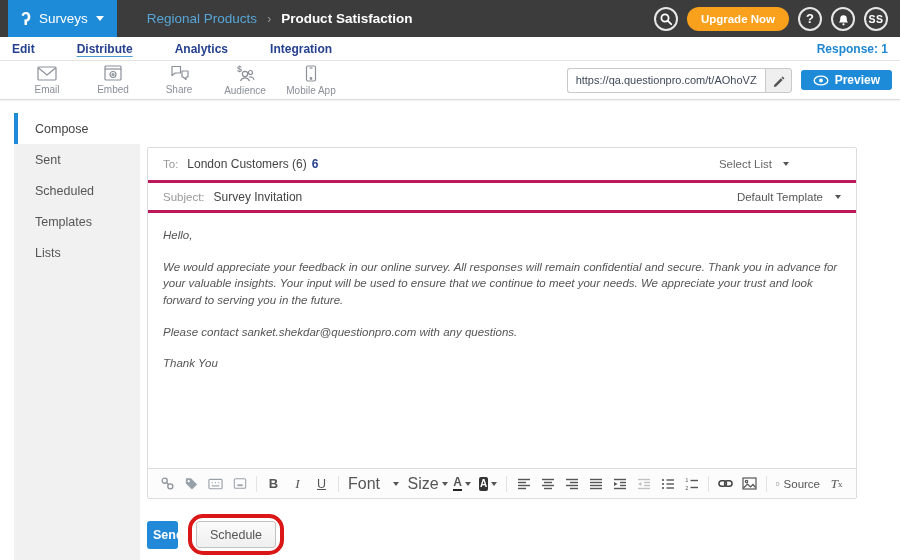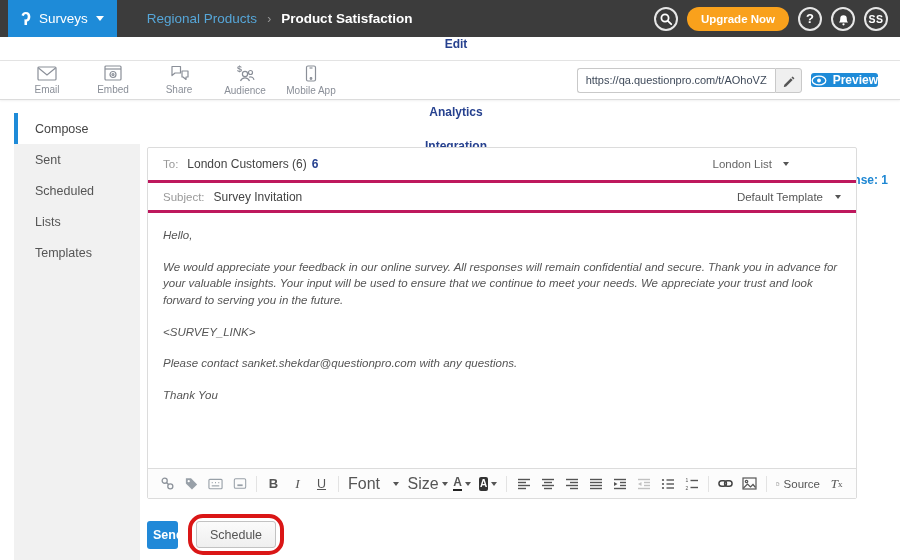--- a/index.html
+++ b/index.html
@@ -20,32 +20,32 @@
   .bc-parent { color:#56a6d8; cursor:pointer; text-decoration:none; }
   .bc-sep { color:#9a9a9a; font-size:12px; }
   .bc-current { color:#ffffff; font-weight:bold; }
   .header-right { margin-left:auto; display:flex; align-items:center; gap:9px; margin-right:12px; }
   .circle { width:24px; height:24px; border:2px solid #e6e6e6; border-radius:50%; display:flex; align-items:center; justify-content:center; color:#fff; cursor:pointer; flex:none; }
   .help-glyph { font-size:13px; font-weight:bold; }
   .avatar-txt { font-size:10.5px; font-weight:bold; letter-spacing:0.5px; }
   .upgrade { height:24px; border:none; border-radius:12px; background:#f9a11c; color:#fff; font-weight:bold; font-size:11.5px; padding:0 14px; cursor:pointer; font-family:inherit; }
 
   
-  .tabs { position:absolute; top:37px; left:0; right:0; height:24px; background:#fff; border-bottom:1px solid #e4e4e4; display:flex; align-items:center; padding-left:12px; gap:20px;flex-direction:column; }
+  .tabs { position:absolute; top:37px; left:0; right:0; height:24px; background:#fff; border-bottom:1px solid #e4e4e4; display:flex; align-items:center; padding-left:12px; gap:42px; }
   .tab { font-size:12px; font-weight:bold; color:#26418f; cursor:pointer; }
   .tab.active { text-decoration:underline; text-decoration-color:#4a9ad6; text-underline-offset:3px; }
   .response { margin-left:auto; margin-right:12px; font-size:12px; font-weight:bold; color:#1e87d3; }
 
   
   .channels { position:absolute; top:61px; left:0; right:0; height:39px; background:#fff; border-bottom:1px solid #dcdcdc; box-shadow:0 1px 2px rgba(0,0,0,.06); display:flex; align-items:center; padding-left:14px; }
   .channel { width:66px; display:flex; flex-direction:column; align-items:center; gap:3px; color:#8a8f98; font-size:10px; cursor:pointer; }
   .url-group { margin-left:auto; display:flex; align-items:center; }
   .url-input { width:198px; height:25px; border:1px solid #c9c9c9; border-right:none; border-radius:3px 0 0 3px; font-size:11px; color:#3f4a5a; padding:0 8px; background:#fff; font-family:inherit; outline:none; }
   .pencil-btn { width:27px; height:25px; border:1px solid #c9c9c9; background:#efefef; border-radius:0 3px 3px 0; display:flex; align-items:center; justify-content:center; cursor:pointer; }
-  .preview-btn { margin-left:9px; margin-right:22px; height:14px; background:#1e8bd8; color:#fff; border:none; border-radius:3px; font-size:12px; font-weight:bold; display:flex; align-items:center; gap:6px; padding:0 0; cursor:pointer; font-family:inherit; }
+  .preview-btn { margin-left:9px; margin-right:8px; height:20px; background:#1e8bd8; color:#fff; border:none; border-radius:3px; font-size:12px; font-weight:bold; display:flex; align-items:center; gap:6px; padding:0 12px; cursor:pointer; font-family:inherit; }
 
   
   .sidebar { position:absolute; top:113px; left:14px; width:126px; bottom:0; background:#f1f1f1; }
   .side-item { height:31px; display:flex; align-items:center; padding-left:17px; font-size:12.5px; color:#555; border-left:4px solid transparent; cursor:pointer; }
   .side-item.active { background:#fff; border-left-color:#1e8bd8; color:#444; }
 
   
   .card { position:absolute; left:147px; top:147px; width:710px; background:#fff; border:1px solid #dcdcdc; border-radius:2px; }
   .row { display:flex; align-items:center; padding:0 15px; border-bottom:3px solid #be185d; }
   .row-to { height:35px; }
@@ -193,49 +193,48 @@
   <div class="side-item active">
       <span>Compose</span>
     </div>
   <div class="side-item">
       <span>Sent</span>
     </div>
   <div class="side-item">
       <span>Scheduled</span>
     </div>
   <div class="side-item">
+      <span>Templates</span>
+    </div>
+  <div class="side-item">
       <span>Lists</span>
-    </div>
-  <div class="side-item">
-      <span>Templates</span>
     </div>
 </aside>
 
 <section class="card">
   <div class="row row-to">
     <span class="fld-label">To:</span>
     <span class="to-value">London Customers (6)</span>
     <span class="to-count">6</span>
     <div class="select-list">
-      <span>London List</span>
+      <span>Select List</span>
       <span class="mini-caret"></span>
     </div>
   </div>
   <div class="row row-subject">
     <span class="fld-label">Subject:</span>
     <span class="subject-value">Survey Invitation</span>
     <div class="template-dd">
       <span>Default Template</span>
       <span class="mini-caret"></span>
     </div>
   </div>
   <div class="body-area">
     <p>Hello,</p>
     <p>We would appreciate your feedback in our online survey. All responses will remain confidential and secure. Thank you in advance for your valuable insights. Your input will be used to ensure that we continue to meet your needs. We appreciate your trust and look forward to serving you in the future.</p>
-    <p>&lt;SURVEY_LINK&gt;</p>
     <p>Please contact sanket.shekdar@questionpro.com with any questions.</p>
     <p>Thank You</p>
   </div>
   <div class="editor-bar">
     <span class="ebtn">
       <svg width="15" height="15" viewBox="0 0 16 16" fill="none" stroke="#8d939b" stroke-width="1.4">
           <circle cx="5" cy="5" r="2.7"></circle>
           <circle cx="11" cy="11" r="2.7"></circle>
           <line x1="6.9" y1="6.9" x2="9.1" y2="9.1"></line>
         </svg>

